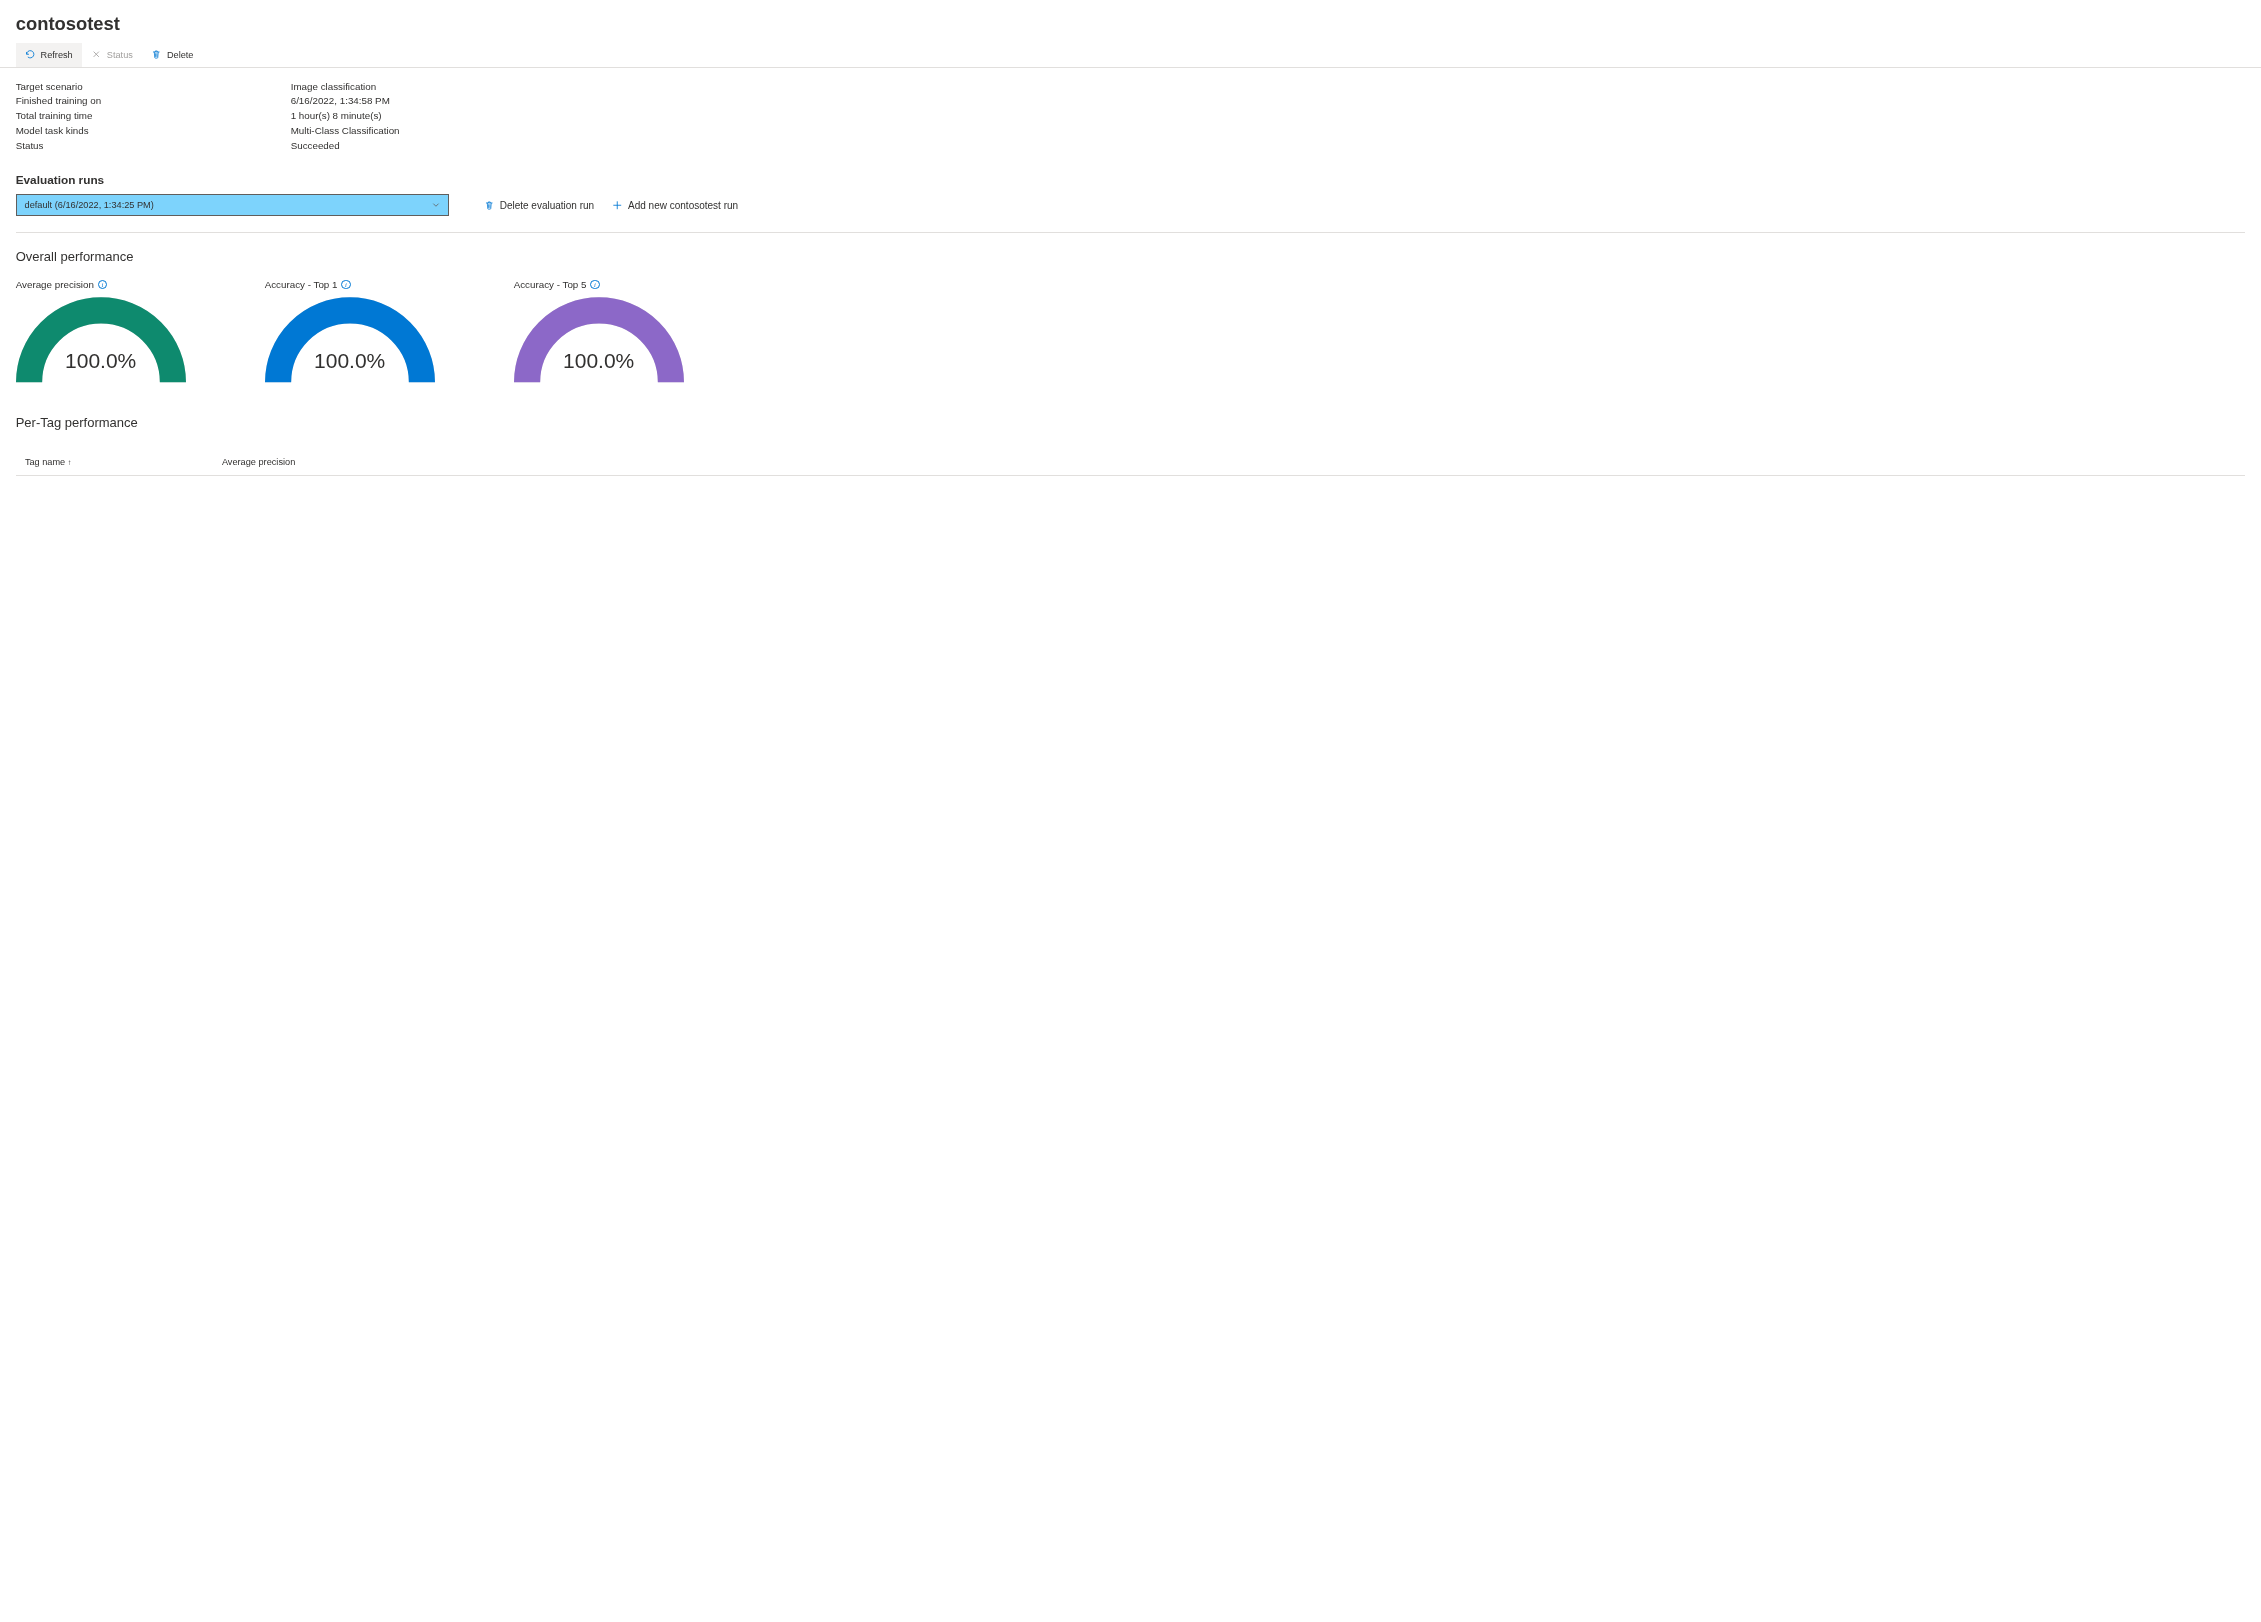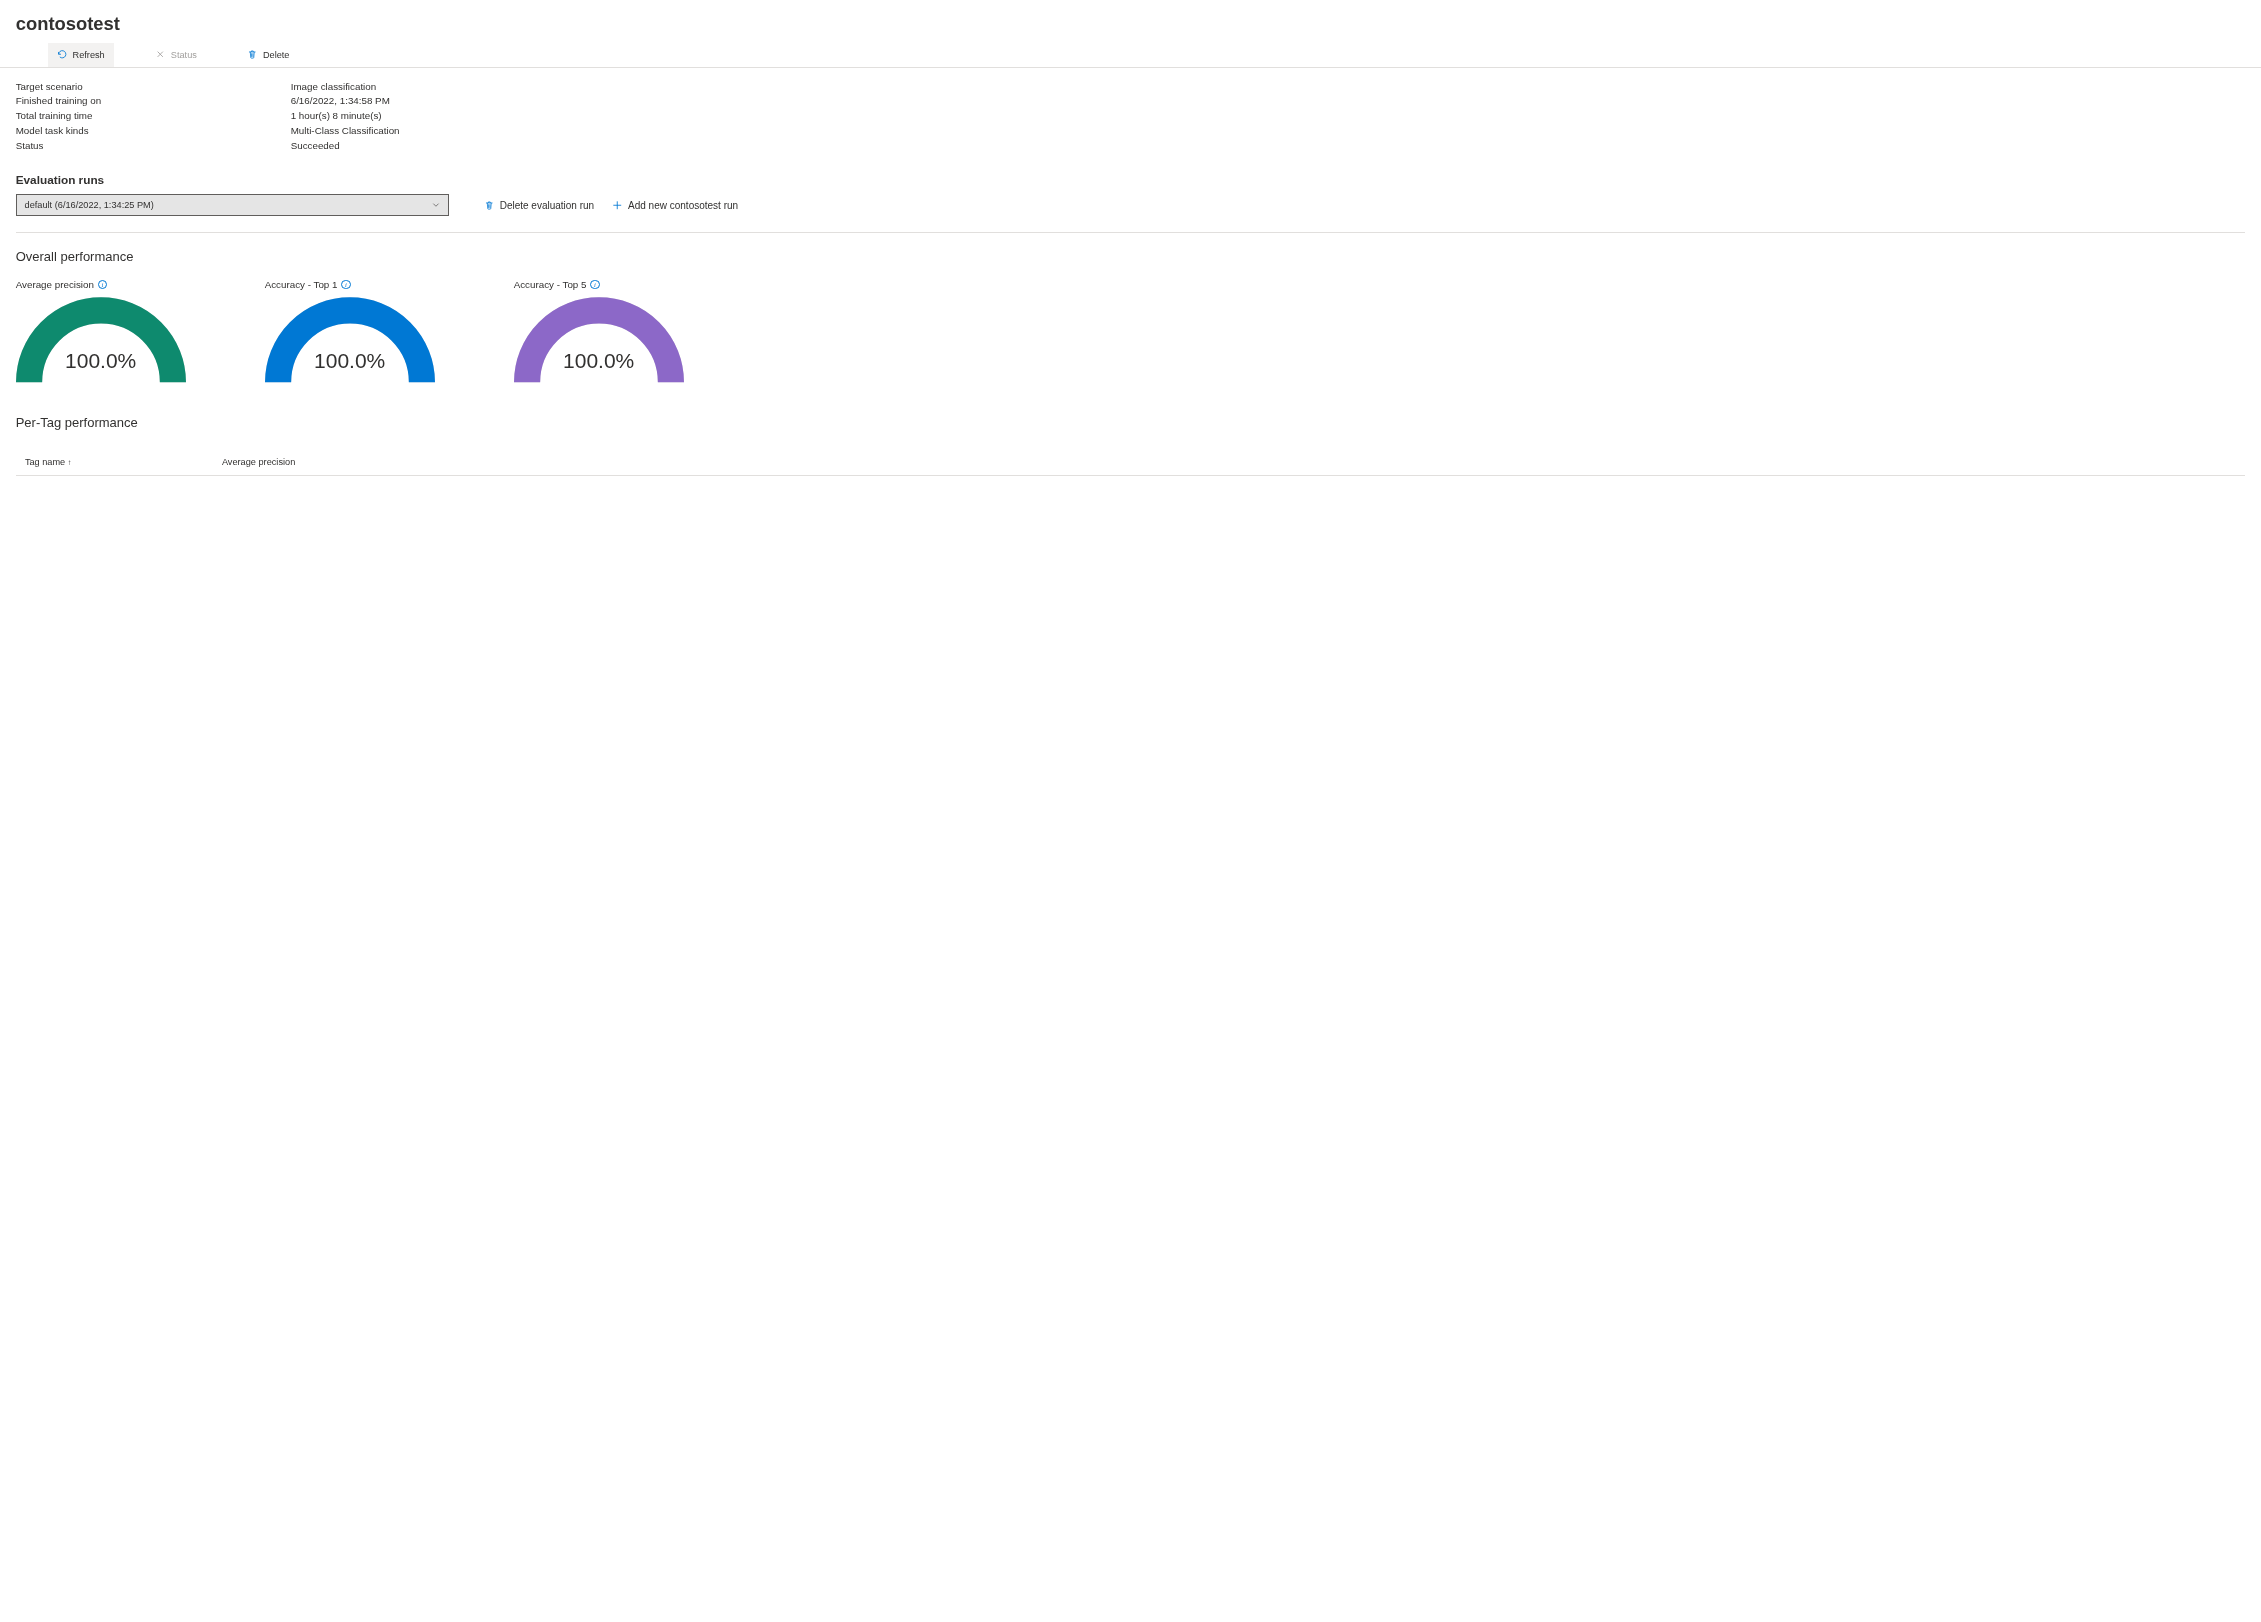--- a/index.html
+++ b/index.html
@@ -17,21 +17,20 @@
     .page-title {
       font-size: 18.4px;
       font-weight: 600;
       padding: 13px 15.7px 7.9px 15.7px;
     }
     .toolbar {
       display: flex;
       align-items: flex-start;
       border-bottom: 0.7px solid #e1dfdd;
       padding: 0;
-      gap: 32px;
     }
     .toolbar-btn {
       display: inline-flex;
       align-items: center;
       gap: 5.2px;
       padding: 6.6px 9.2px;
       background: transparent;
       border: none;
       cursor: pointer;
       font-size: 9.2px;
@@ -81,21 +80,21 @@
       padding-bottom: 15.7px;
       border-bottom: 0.7px solid #e1dfdd;
     }
     .eval-select {
       display: flex;
       align-items: center;
       justify-content: space-between;
       width: 433px;
       border: 0.7px solid #605e5c;
       padding: 5.2px 7.9px;
-      background: #e5e5e5;
+      background: #7dd3fc;
       cursor: pointer;
       font-size: 9.2px;
     }
     .eval-select svg {
       width: 7.9px;
       height: 7.9px;
     }
     .eval-action {
       display: inline-flex;
       align-items: center;

